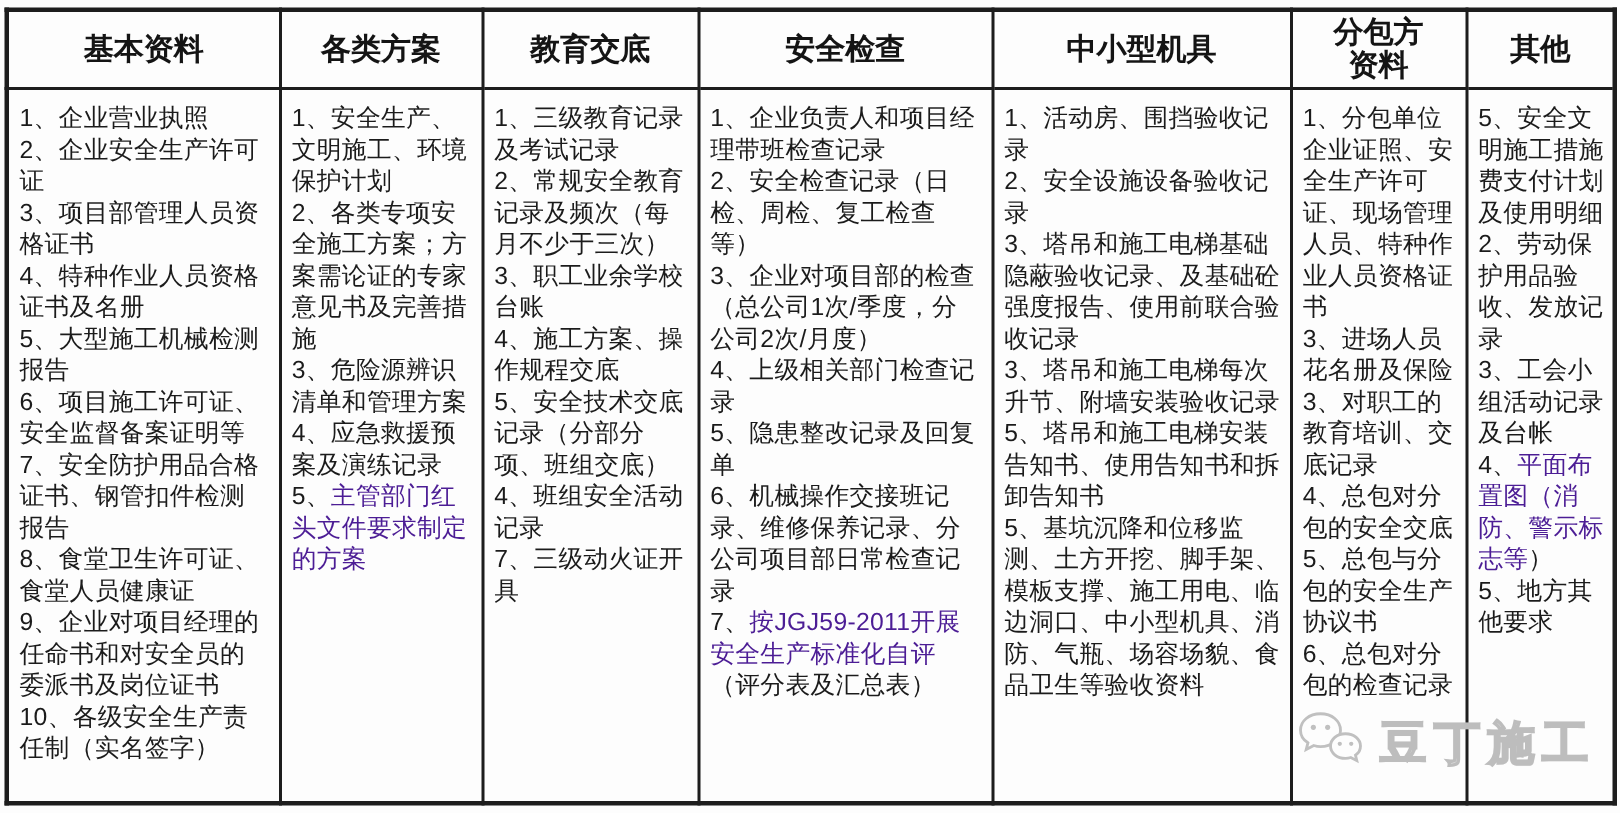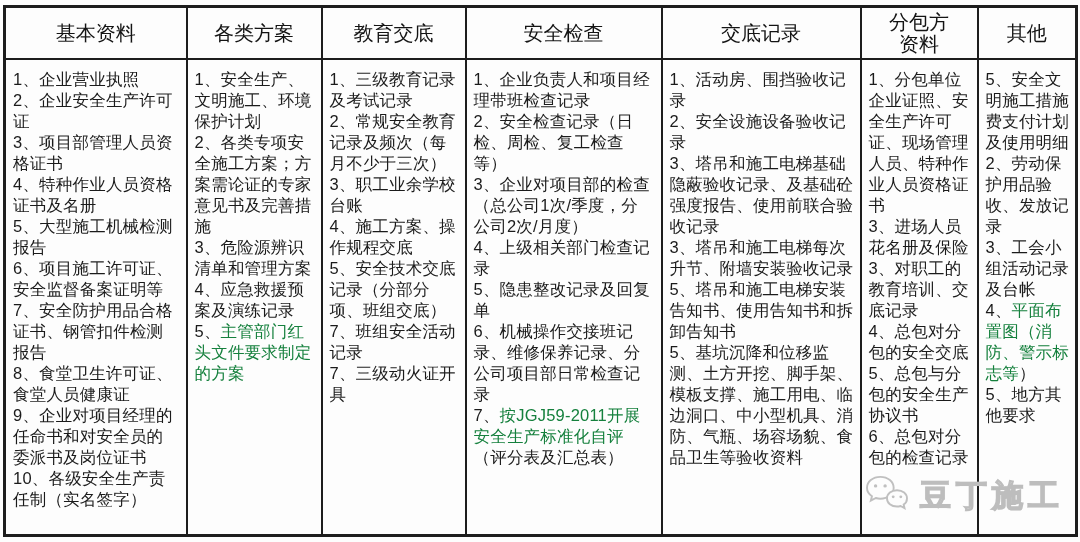--- a/index.html
+++ b/index.html
@@ -17,40 +17,40 @@
     table-layout:fixed;
     background:#fdfdfd;
   }
   table.doc, table.doc th, table.doc td{
     border:2.5px solid #1d1d1d;
   }
   table.doc{border-width:3px;}
   th{
     height:46px;
     font-size:20px;
-    font-weight:normal;
+    font-weight:bold;
     color:#141414;
     text-align:center;
     vertical-align:middle;
     white-space:pre-line;
     line-height:1.1;
     padding:2px 2px;
     margin-top:36px;
   }
   td{
     vertical-align:top;
     padding:9px 6px 6px 7px;
     font-size:16.5px;
     line-height:21px;
     color:#1b1b1b;
     letter-spacing:0.2px;
     margin-top:35px;
   }
   .item{margin:0;}
-  .blue{color:#15803d;}
+  .blue{color:#4c1d95;}
   .watermark{
     position:absolute;
     right:16px;bottom:24px;
     display:flex;align-items:center;gap:10px;
     pointer-events:none;
     text-align:center;
   }
   .watermark .wm-text{
     font-size:31px;
     font-weight:bold;
@@ -74,21 +74,21 @@
       <col style="width:199px">
       <col style="width:117px">
       <col style="width:99px">
     </colgroup>
     <thead>
       <tr>
           <th>基本资料</th>
           <th>各类方案</th>
           <th>教育交底</th>
           <th>安全检查</th>
-          <th>交底记录</th>
+          <th>中小型机具</th>
           <th>分包方
 资料</th>
           <th>其他</th>
         </tr>
     </thead>
     <tbody>
       <tr>
           <td>
             <div class="item"><span>1、企业营业执照</span></div>
             <div class="item"><span>2、企业安全生产许可证</span></div>
@@ -107,21 +107,21 @@
             <div class="item"><span>3、危险源辨识清单和管理方案</span></div>
             <div class="item"><span>4、应急救援预案及演练记录</span></div>
             <div class="item"><span>5、</span><span class="blue">主管部门红头文件要求制定的方案</span></div>
           </td>
           <td>
             <div class="item"><span>1、三级教育记录及考试记录</span></div>
             <div class="item"><span>2、常规安全教育记录及频次（每月不少于三次）</span></div>
             <div class="item"><span>3、职工业余学校台账</span></div>
             <div class="item"><span>4、施工方案、操作规程交底</span></div>
             <div class="item"><span>5、安全技术交底记录（分部分项、班组交底）</span></div>
-            <div class="item"><span>7、班组安全活动记录</span></div>
+            <div class="item"><span>4、班组安全活动记录</span></div>
             <div class="item"><span>7、三级动火证开具</span></div>
           </td>
           <td>
             <div class="item"><span>1、企业负责人和项目经理带班检查记录</span></div>
             <div class="item"><span>2、安全检查记录（日检、周检、复工检查等）</span></div>
             <div class="item"><span>3、企业对项目部的检查（总公司1次/季度，分公司2次/月度）</span></div>
             <div class="item"><span>4、上级相关部门检查记录</span></div>
             <div class="item"><span>5、隐患整改记录及回复单</span></div>
             <div class="item"><span>6、机械操作交接班记录、维修保养记录、分公司项目部日常检查记录</span></div>
             <div class="item"><span>7、</span><span class="blue">按JGJ59-2011开展安全生产标准化自评</span><span>（评分表及汇总表）</span></div>

